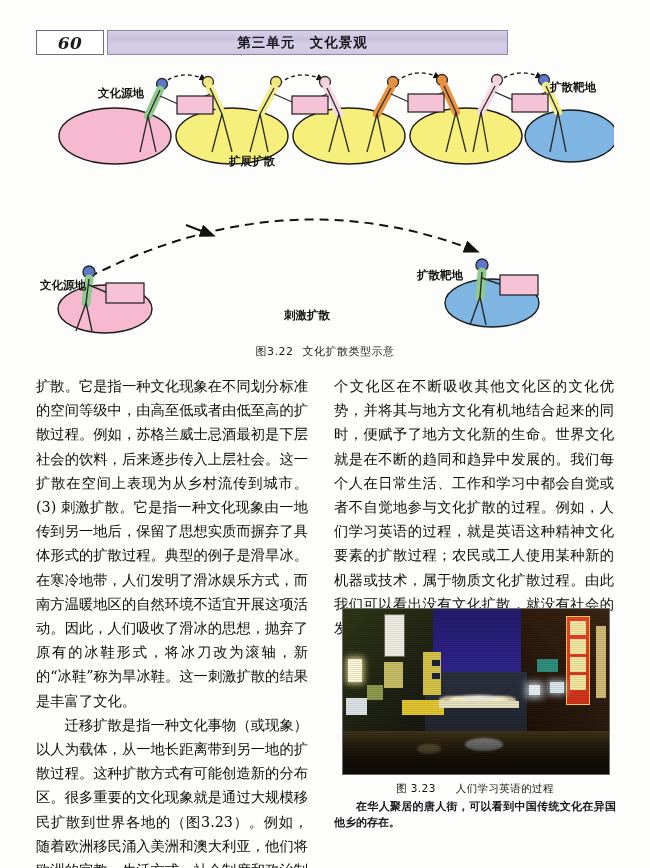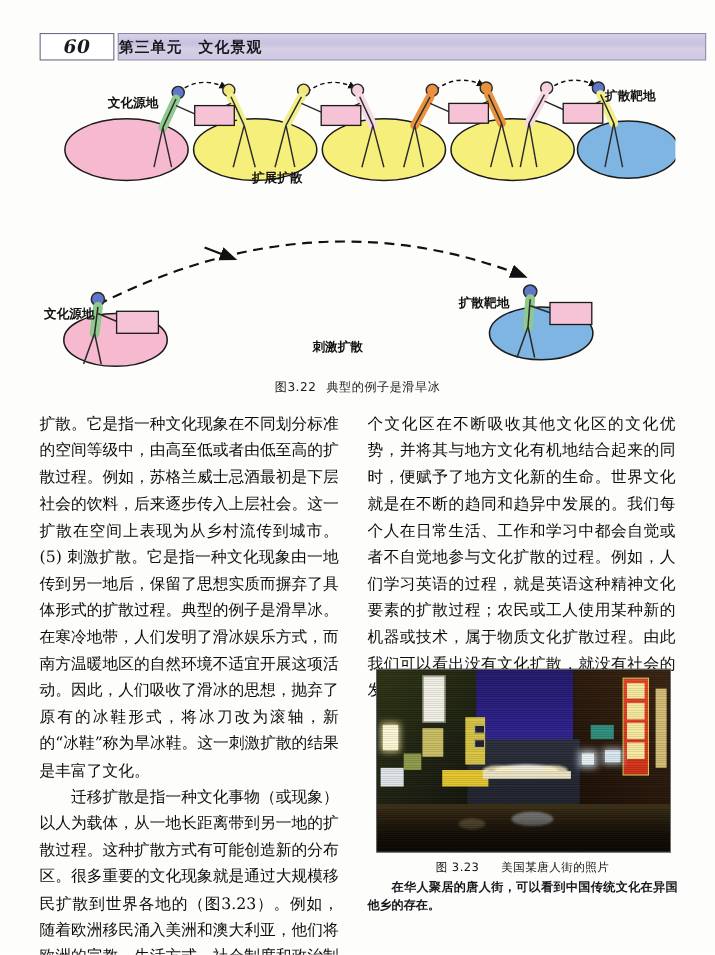--- a/index.html
+++ b/index.html
@@ -20,21 +20,21 @@
     position: absolute;
     inset: 0;
     background: #fdfdfb;
   }
 
   
   .header {
     position: absolute;
     left: 36px;
     top: 30px;
-    width: 606px;
+    width: 472px;
     height: 25px;
     display: flex;
     align-items: stretch;
   }
   .header-pagenum {
     width: 66px;
     border: 1px solid #6e6a83;
     background: #ffffff;
     display: flex;
     align-items: center;
@@ -46,21 +46,21 @@
     color: #1a1a1a;
     letter-spacing: 0.5px;
   }
   .header-bar {
     flex: 1;
     margin-left: 3px;
     border: 1px solid #8d87a8;
     background: linear-gradient(180deg,#d9d2e8 0%, #c9c0de 35%, #d6cfe6 60%, #cfc7e2 100%);
     display: flex;
     align-items: center;
-    justify-content: flex-start;
+    justify-content: center;
     padding-right: 10px;
     box-sizing: border-box;
   }
   .header-title {
     font-family: "DejaVu Sans", "Liberation Sans", sans-serif;
     font-size: 13.5px;
     font-weight: bold;
     color: #16161e;
     letter-spacing: 1px;
     text-shadow: 0 0 1px rgba(255,255,255,.5);
@@ -332,26 +332,26 @@
 
       <rect x="70" y="78" width="38" height="20" fill="#f6c3d6" stroke="#1b1b1b" stroke-width="1.2"></rect>
       <rect x="464" y="70" width="38" height="20" fill="#f6c3d6" stroke="#1b1b1b" stroke-width="1.2"></rect>
     </svg>
 
     <span class="fig-label" style="left:4px;top:218px;">文化源地</span>
     <span class="fig-label" style="left:381px;top:208px;">扩散靶地</span>
     <span class="fig-label" style="left:248px;top:248px;">刺激扩散</span>
 
     <div class="fig-caption">
-      <span class="num">图3.22</span><span>典型的例子是滑旱冰</span>
+      <span class="num">图3.22</span><span>文化扩散类型示意</span>
     </div>
   </div>
 
   <div class="col col-left">
-    <p>扩散。它是指一种文化现象在不同划分标准的空间等级中，由高至低或者由低至高的扩散过程。例如，苏格兰威士忌酒最初是下层社会的饮料，后来逐步传入上层社会。这一扩散在空间上表现为从乡村流传到城市。(5) 刺激扩散。它是指一种文化现象由一地传到另一地后，保留了思想实质而摒弃了具体形式的扩散过程。典型的例子是滑旱冰。在寒冷地带，人们发明了滑冰娱乐方式，而南方温暖地区的自然环境不适宜开展这项活动。因此，人们吸收了滑冰的思想，抛弃了原有的冰鞋形式，将冰刀改为滚轴，新的“冰鞋”称为旱冰鞋。这一刺激扩散的结果是丰富了文化。</p>
+    <p>扩散。它是指一种文化现象在不同划分标准的空间等级中，由高至低或者由低至高的扩散过程。例如，苏格兰威士忌酒最初是下层社会的饮料，后来逐步传入上层社会。这一扩散在空间上表现为从乡村流传到城市。(3) 刺激扩散。它是指一种文化现象由一地传到另一地后，保留了思想实质而摒弃了具体形式的扩散过程。典型的例子是滑旱冰。在寒冷地带，人们发明了滑冰娱乐方式，而南方温暖地区的自然环境不适宜开展这项活动。因此，人们吸收了滑冰的思想，抛弃了原有的冰鞋形式，将冰刀改为滚轴，新的“冰鞋”称为旱冰鞋。这一刺激扩散的结果是丰富了文化。</p>
     <p class="indent">迁移扩散是指一种文化事物（或现象）以人为载体，从一地长距离带到另一地的扩散过程。这种扩散方式有可能创造新的分布区。很多重要的文化现象就是通过大规模移民扩散到世界各地的（图3.23）。例如，随着欧洲移民涌入美洲和澳大利亚，他们将欧洲的宗教、生活方式、社会制度和政治制度带到了那里。</p>
 
   </div>
 
   <div class="col col-right">
     <p>个文化区在不断吸收其他文化区的文化优势，并将其与地方文化有机地结合起来的同时，便赋予了地方文化新的生命。世界文化就是在不断的趋同和趋异中发展的。我们每个人在日常生活、工作和学习中都会自觉或者不自觉地参与文化扩散的过程。例如，人们学习英语的过程，就是英语这种精神文化要素的扩散过程；农民或工人使用某种新的机器或技术，属于物质文化扩散过程。由此我们可以看出没有文化扩散，就没有社会的发展。</p>
   </div>
 
   <div class="photo-wrap">
     <div class="photo">
@@ -419,18 +419,18 @@
            background:#cdd6dd;opacity:.75;"></div>
       <div class="ph-glow" style="left:28%;top:82%;width:9%;height:6%;
            background:#b9a86e;opacity:.6;"></div>
       <div class="ph-bottom"></div>
       <div class="ph-grain"></div>
     </div>
   </div>
 
   <div class="photo-caption">
     <div class="title">
-      <span class="num">图 3.23</span><span>美国某唐人街的照片</span>
+      <span class="num">图 3.23</span><span>人们学习英语的过程</span>
     </div>
     <div class="desc">在华人聚居的唐人街，可以看到中国传统文化在异国他乡的存在。</div>
   </div>
 
 </div>
 
 </body></html>

